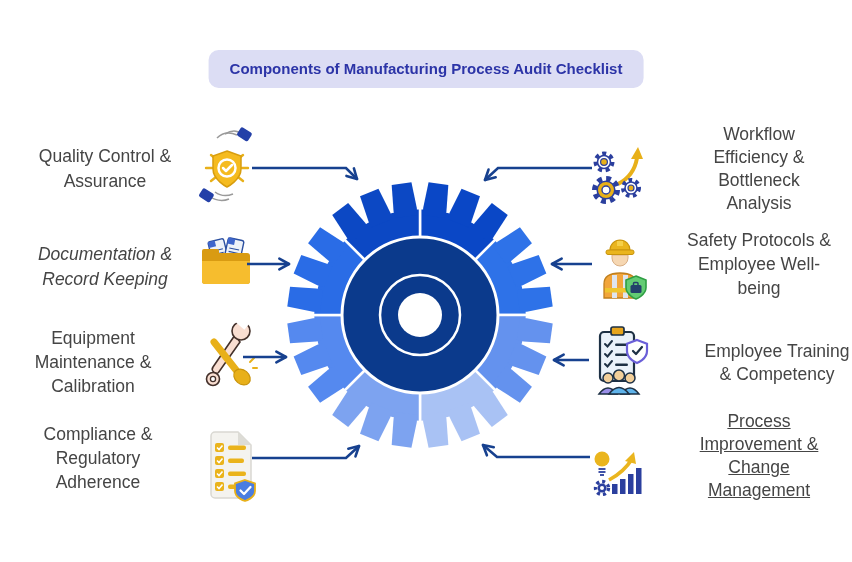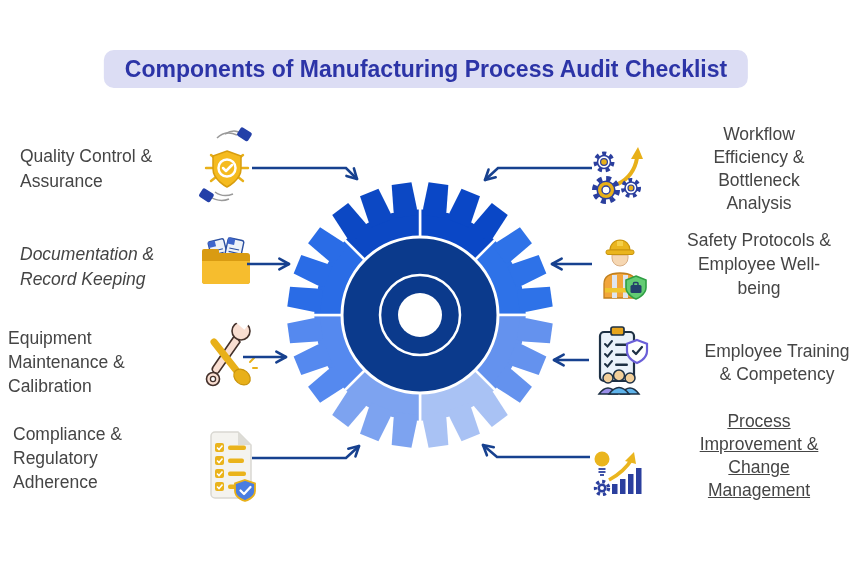--- a/index.html
+++ b/index.html
@@ -4,30 +4,30 @@
 <style>
   html,body{margin:0;padding:0;}
   body{
     width:852px;height:562px;position:relative;overflow:hidden;
     background:#ffffff;
     font-family:"Liberation Sans", sans-serif;
   }
   .title-pill{
     position:absolute;top:50px;left:50%;transform:translateX(-50%);
     background:#dcddf4;color:#2c34a7;
-    font-size:23px;font-weight:bold;
+    font-size:15px;font-weight:bold;
     height:38px;line-height:38px;padding:0 21px;border-radius:10px;
     white-space:nowrap;
   }
   .label{
     position:absolute;color:#454545;font-size:17.5px;line-height:24px;
     white-space:pre-line;
   }
   .label.right-col{text-align:center;line-height:23px;margin-left:13px;}
-  .label.left-col{text-align:left;}
+  .label.left-col{text-align:center;}
   #lbl-quality{top:144px;left:20px;width:170px;line-height:25px;}
   #lbl-docs{top:242px;left:20px;width:170px;line-height:25px;font-style:italic;}
   #lbl-equip{top:326px;left:8px;width:170px;}
   #lbl-comply{top:422px;left:13px;width:170px;}
   #lbl-workflow{top:123px;left:651px;width:190px;}
   #lbl-safety{top:228px;left:651px;width:190px;line-height:24px;}
   #lbl-training{top:340px;left:669px;width:190px;}
   #lbl-process{top:410px;left:651px;width:190px;text-decoration:underline;}
   .icon{position:absolute;}
   #icon-quality{left:197px;top:126px;}

